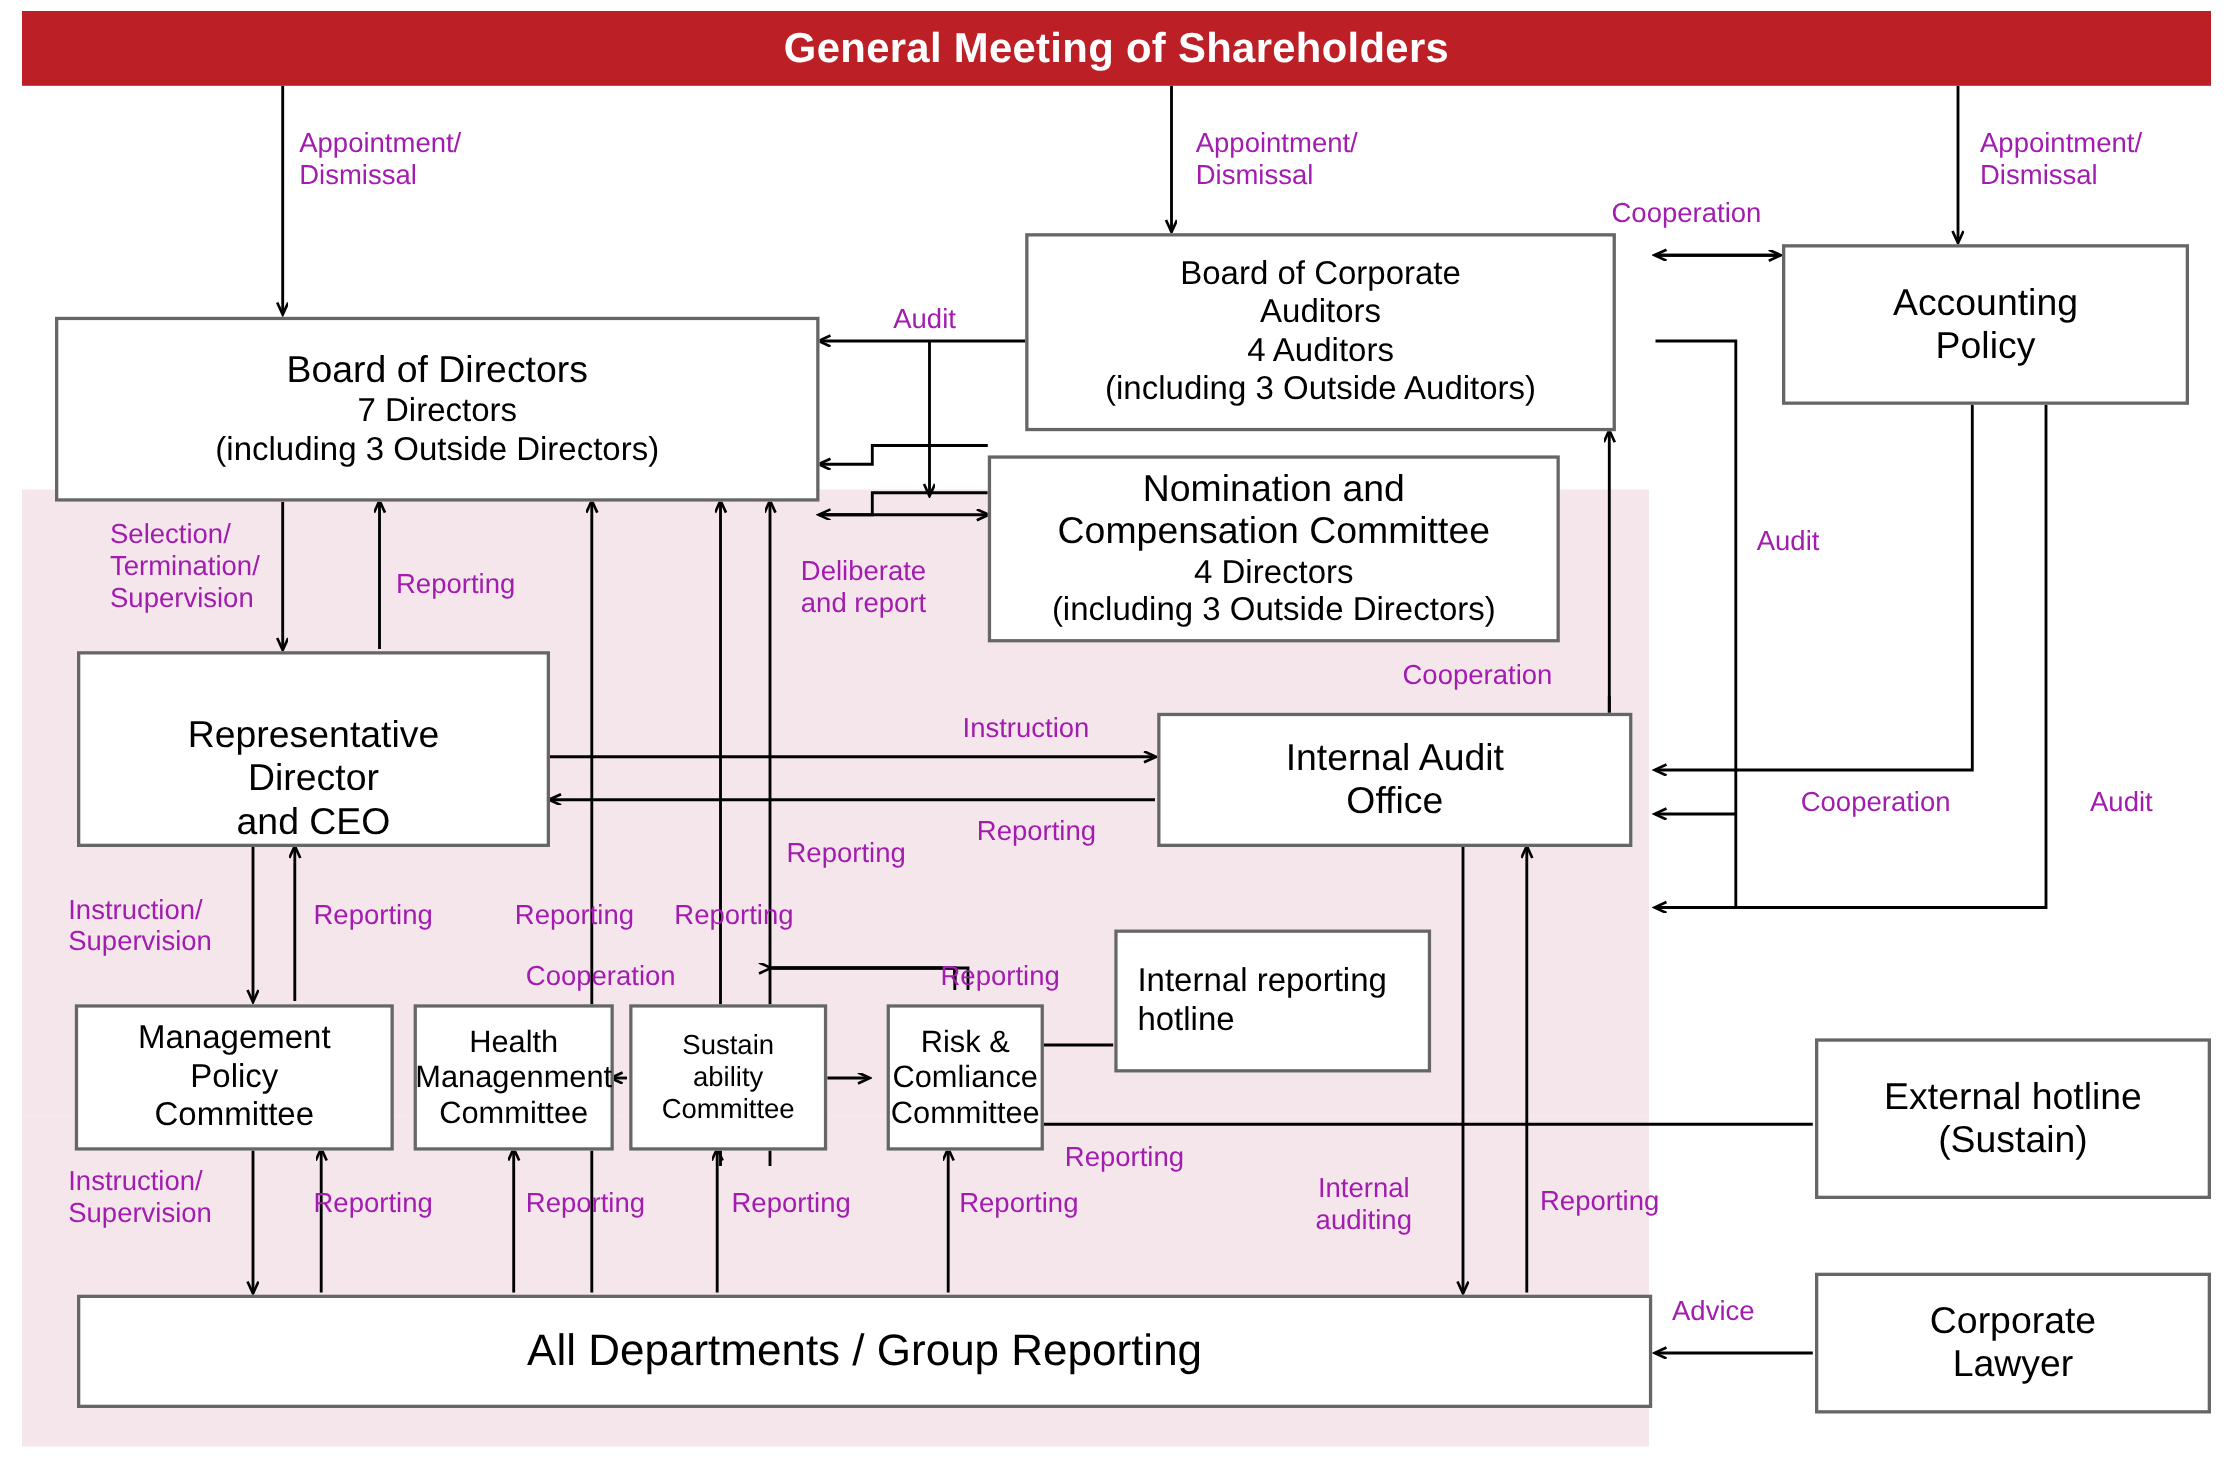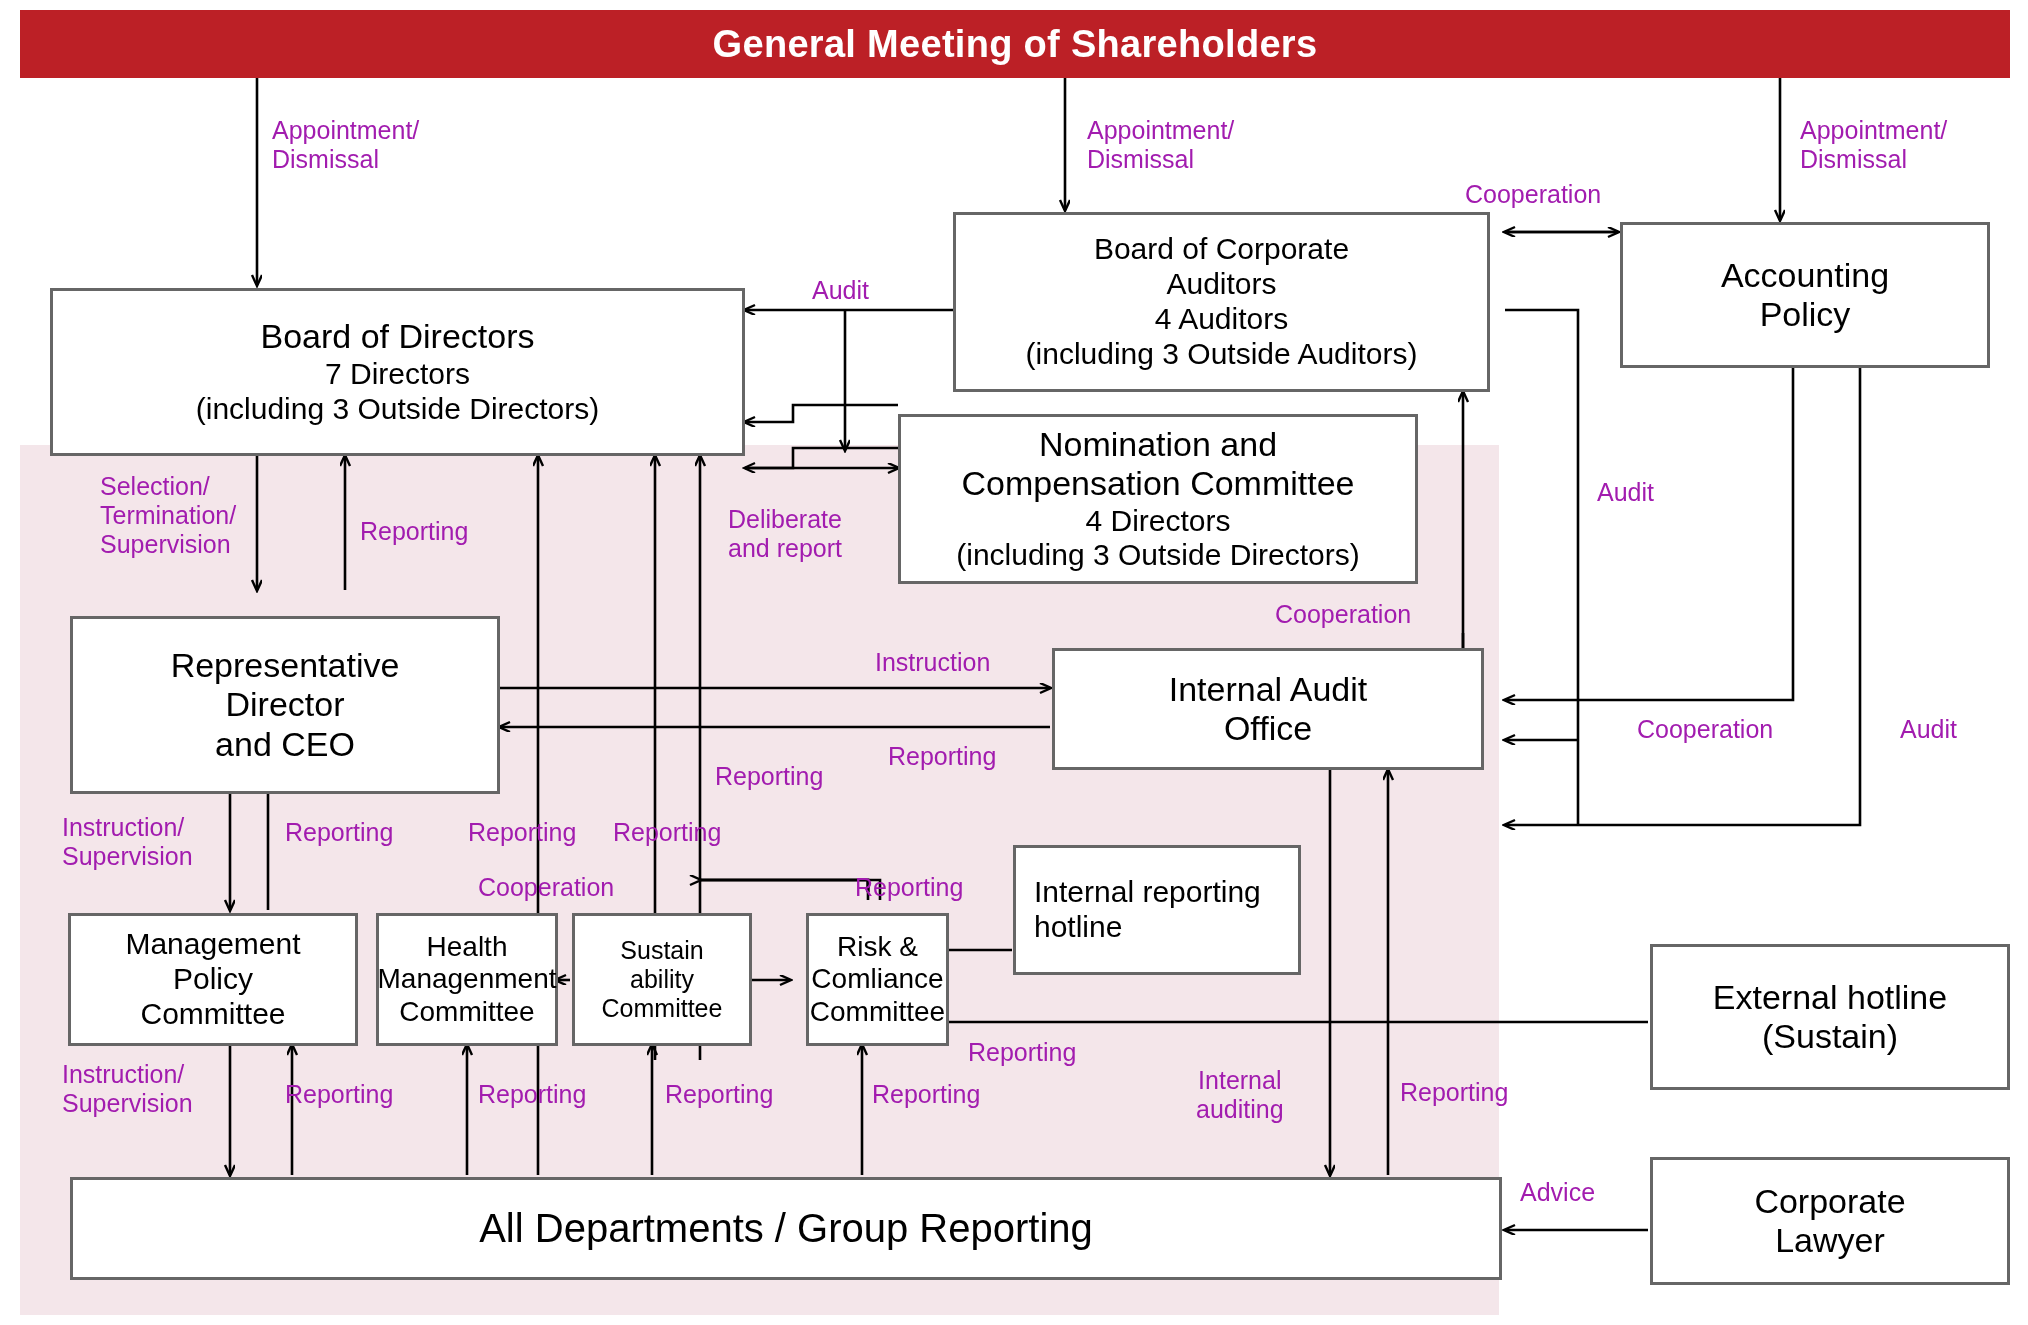--- a/index.html
+++ b/index.html
@@ -167,40 +167,40 @@
   <div class="banner" style="left:20px; top:10px; width:1990px; height:68px;">
     <span>General Meeting of Shareholders</span>
   </div>
 
   <div class="box t-big" style="left:50px; top:288px; width:695px; height:168px;">
     <div>Board of Directors</div>
     <div class="t-med">7 Directors</div>
     <div class="t-med">(including 3 Outside Directors)</div>
   </div>
 
-  <div class="box t-med" style="left:953px; top:212px; width:537px; height:180px;">
+  <div class="box t-med" style="left:932px; top:212px; width:537px; height:180px;">
     <div>Board of Corporate</div>
     <div>Auditors</div>
     <div>4 Auditors</div>
     <div>(including 3 Outside Auditors)</div>
   </div>
 
   <div class="box t-big" style="left:1620px; top:222px; width:370px; height:146px;">
     <div>Accounting</div>
     <div>Policy</div>
   </div>
 
   <div class="box t-med" style="left:898px; top:414px; width:520px; height:170px;">
     <div class="t-big">Nomination and</div>
     <div class="t-big">Compensation Committee</div>
     <div>4 Directors</div>
     <div>(including 3 Outside Directors)</div>
   </div>
 
-  <div class="box t-big" style="left:70px; top:616px; width:430px; height:178px;">
+  <div class="box t-big" style="left:70px; top:592px; width:430px; height:178px;justify-content:flex-end;">
     <div>Representative</div>
     <div>Director</div>
     <div>and CEO</div>
   </div>
 
   <div class="box t-big" style="left:1052px; top:648px; width:432px; height:122px;">
     <div>Internal Audit</div>
     <div>Office</div>
   </div>
 

